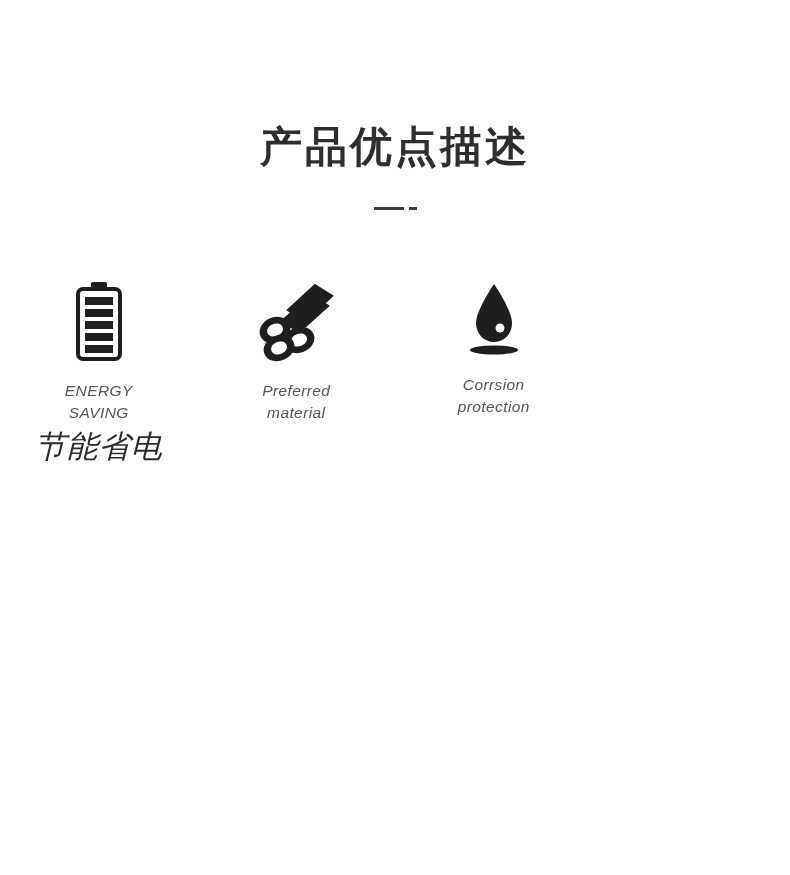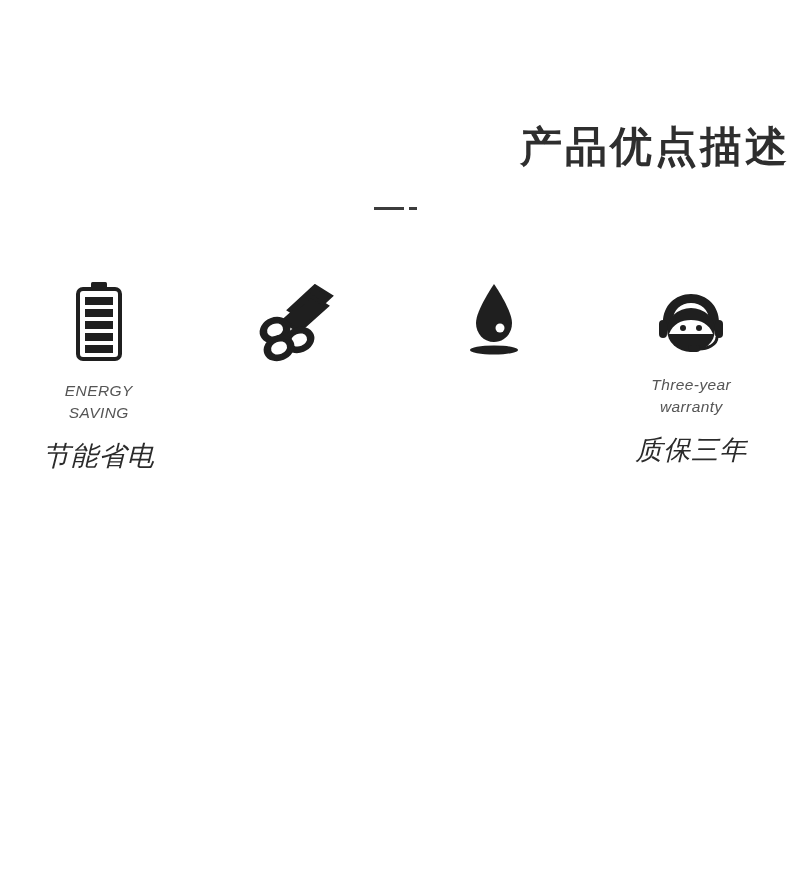--- a/index.html
+++ b/index.html
@@ -14,21 +14,21 @@
     color: #2b2b2b;
     overflow: hidden;
   }
   .page {
     width: 790px;
     height: 875px;
     position: relative;
     box-sizing: border-box;
   }
   .header {
-    text-align: right;
+    text-align: center;
     padding-top: 122px;
   }
   .title {
     font-size: 42px;
     font-weight: bold;
     letter-spacing: 3px;
     color: #2e2e2e;
     line-height: 1.2;
     margin: 0;
   }
@@ -76,22 +76,22 @@
   }
   .en-label {
     margin-top: 18px;
     font-size: 15.5px;
     line-height: 22px;
     color: #555555;
     text-align: center;
     letter-spacing: 0.4px;
   }
   .cn-label {
-    margin-top: 16px;
-    font-size: 27px;
+    margin-top: 4px;
+    font-size: 31px;
     line-height: 1.2;
     color: #2b2b2b;
     text-align: left;
     letter-spacing: 1px;
   }
   .row2 .icon-wrap {
     height: 86px;
   }
 </style>
 </head>
@@ -138,47 +138,35 @@
 
             <ellipse cx="22" cy="46" rx="14" ry="11" transform="rotate(-22 22 46)" fill="#1f1f1f" stroke="#1f1f1f"></ellipse>
             <ellipse cx="22" cy="46" rx="6.5" ry="4.5" transform="rotate(-22 22 46)" fill="#ffffff" stroke="#ffffff"></ellipse>
             <ellipse cx="46" cy="56" rx="14" ry="11" transform="rotate(-22 46 56)" fill="#1f1f1f" stroke="#1f1f1f"></ellipse>
             <ellipse cx="46" cy="56" rx="6.5" ry="4.5" transform="rotate(-22 46 56)" fill="#ffffff" stroke="#ffffff"></ellipse>
             <ellipse cx="26" cy="64" rx="14" ry="11" transform="rotate(-22 26 64)" fill="#1f1f1f" stroke="#1f1f1f"></ellipse>
             <ellipse cx="26" cy="64" rx="6.5" ry="4.5" transform="rotate(-22 26 64)" fill="#ffffff" stroke="#ffffff"></ellipse>
           </g>
         </svg>
       </div>
+      <div class="en-label">
+        <div>Preferred</div>
+        <div>material</div>
+      </div>
     </div>
 
     <div class="feature row2">
       <div class="icon-wrap">
         <svg width="60" height="76" viewBox="0 0 60 76" aria-hidden="true">
           <path d="M30 4 C30 4 48 30 48 43 C48 54 40 62 30 62 C20 62 12 54 12 43 C12 30 30 4 30 4 Z" fill="#1f1f1f"></path>
           <circle cx="36" cy="48" r="4.5" fill="#ffffff"></circle>
           <ellipse cx="30" cy="70" rx="24" ry="4.5" fill="#1f1f1f"></ellipse>
         </svg>
       </div>
+      <div class="en-label">
+        <div>Corrsion</div>
+        <div>protection</div>
+      </div>
     </div>
 
-    <div class="feature row2">
-      <div class="icon-wrap">
-        <svg width="72" height="66" viewBox="0 0 72 66" aria-hidden="true">
-          <path d="M36 4 C20 4 8 16 8 32 L8 40 L18 40 L18 30 C18 20 26 13 36 13 C46 13 54 20 54 30 L54 40 L64 40 L64 32 C64 16 52 4 36 4 Z" fill="#1f1f1f"></path>
-          <ellipse cx="36" cy="40" rx="24" ry="22" fill="#1f1f1f"></ellipse>
-          <path d="M14 44 C18 34 26 30 36 30 C46 30 54 34 58 44 Z" fill="#ffffff"></path>
-          <circle cx="28" cy="38" r="3" fill="#1f1f1f"></circle>
-          <circle cx="44" cy="38" r="3" fill="#1f1f1f"></circle>
-          <rect x="4" y="30" width="8" height="18" rx="4" fill="#1f1f1f"></rect>
-          <rect x="60" y="30" width="8" height="18" rx="4" fill="#1f1f1f"></rect>
-          <path d="M62 47 C62 55 52 59 44 59" fill="none" stroke="#1f1f1f" stroke-width="3"></path>
-          <rect x="33" y="55" width="12" height="7" rx="3.5" fill="#1f1f1f"></rect>
-        </svg>
-      </div>
-      <div class="en-label">
-        <div>Three-year</div>
-        <div>warranty</div>
-      </div>
-      <div class="cn-label">质保三年</div>
-    </div>
 
   </div>
 </div>
 
 </body></html>

